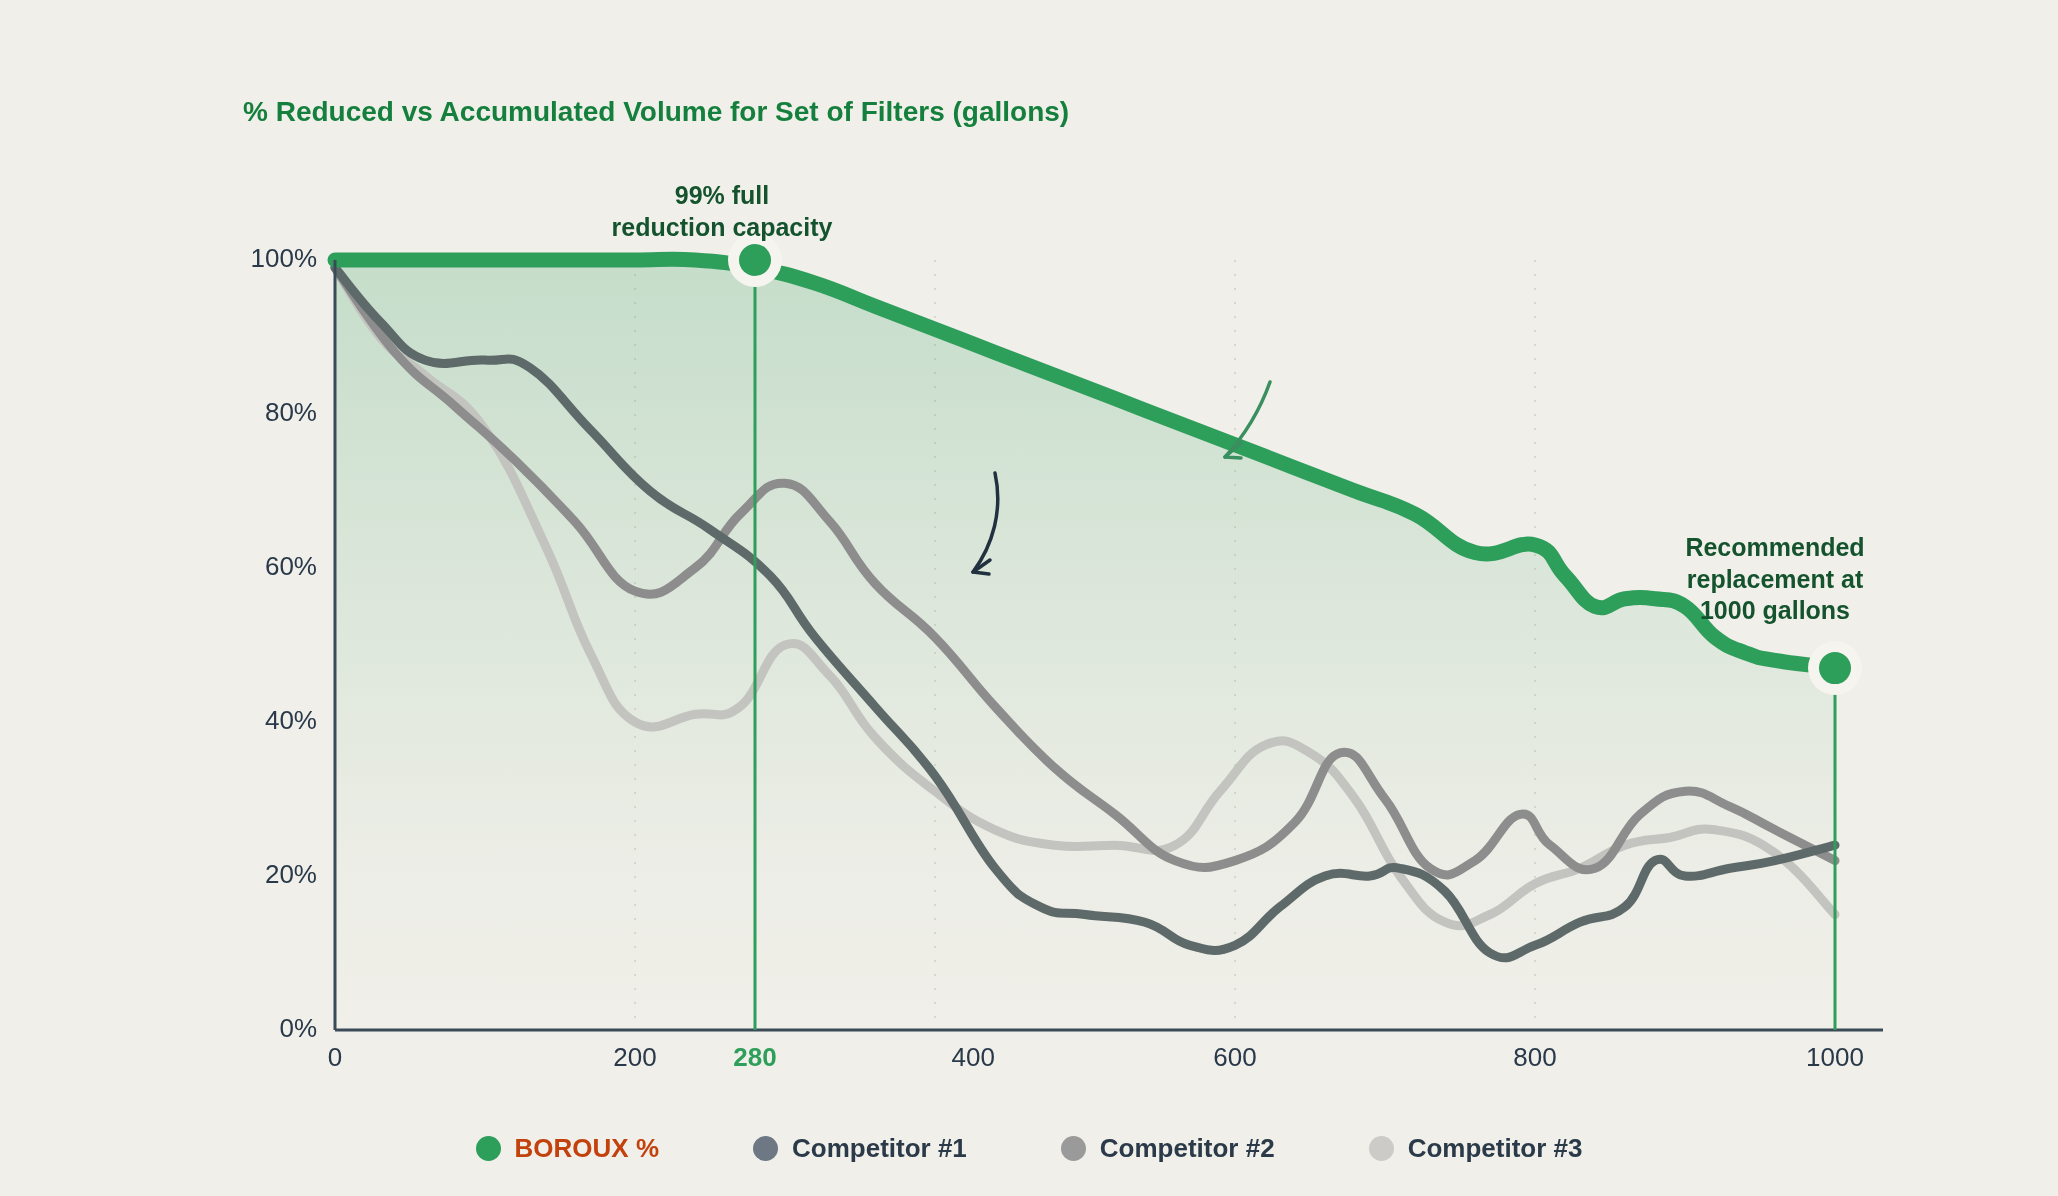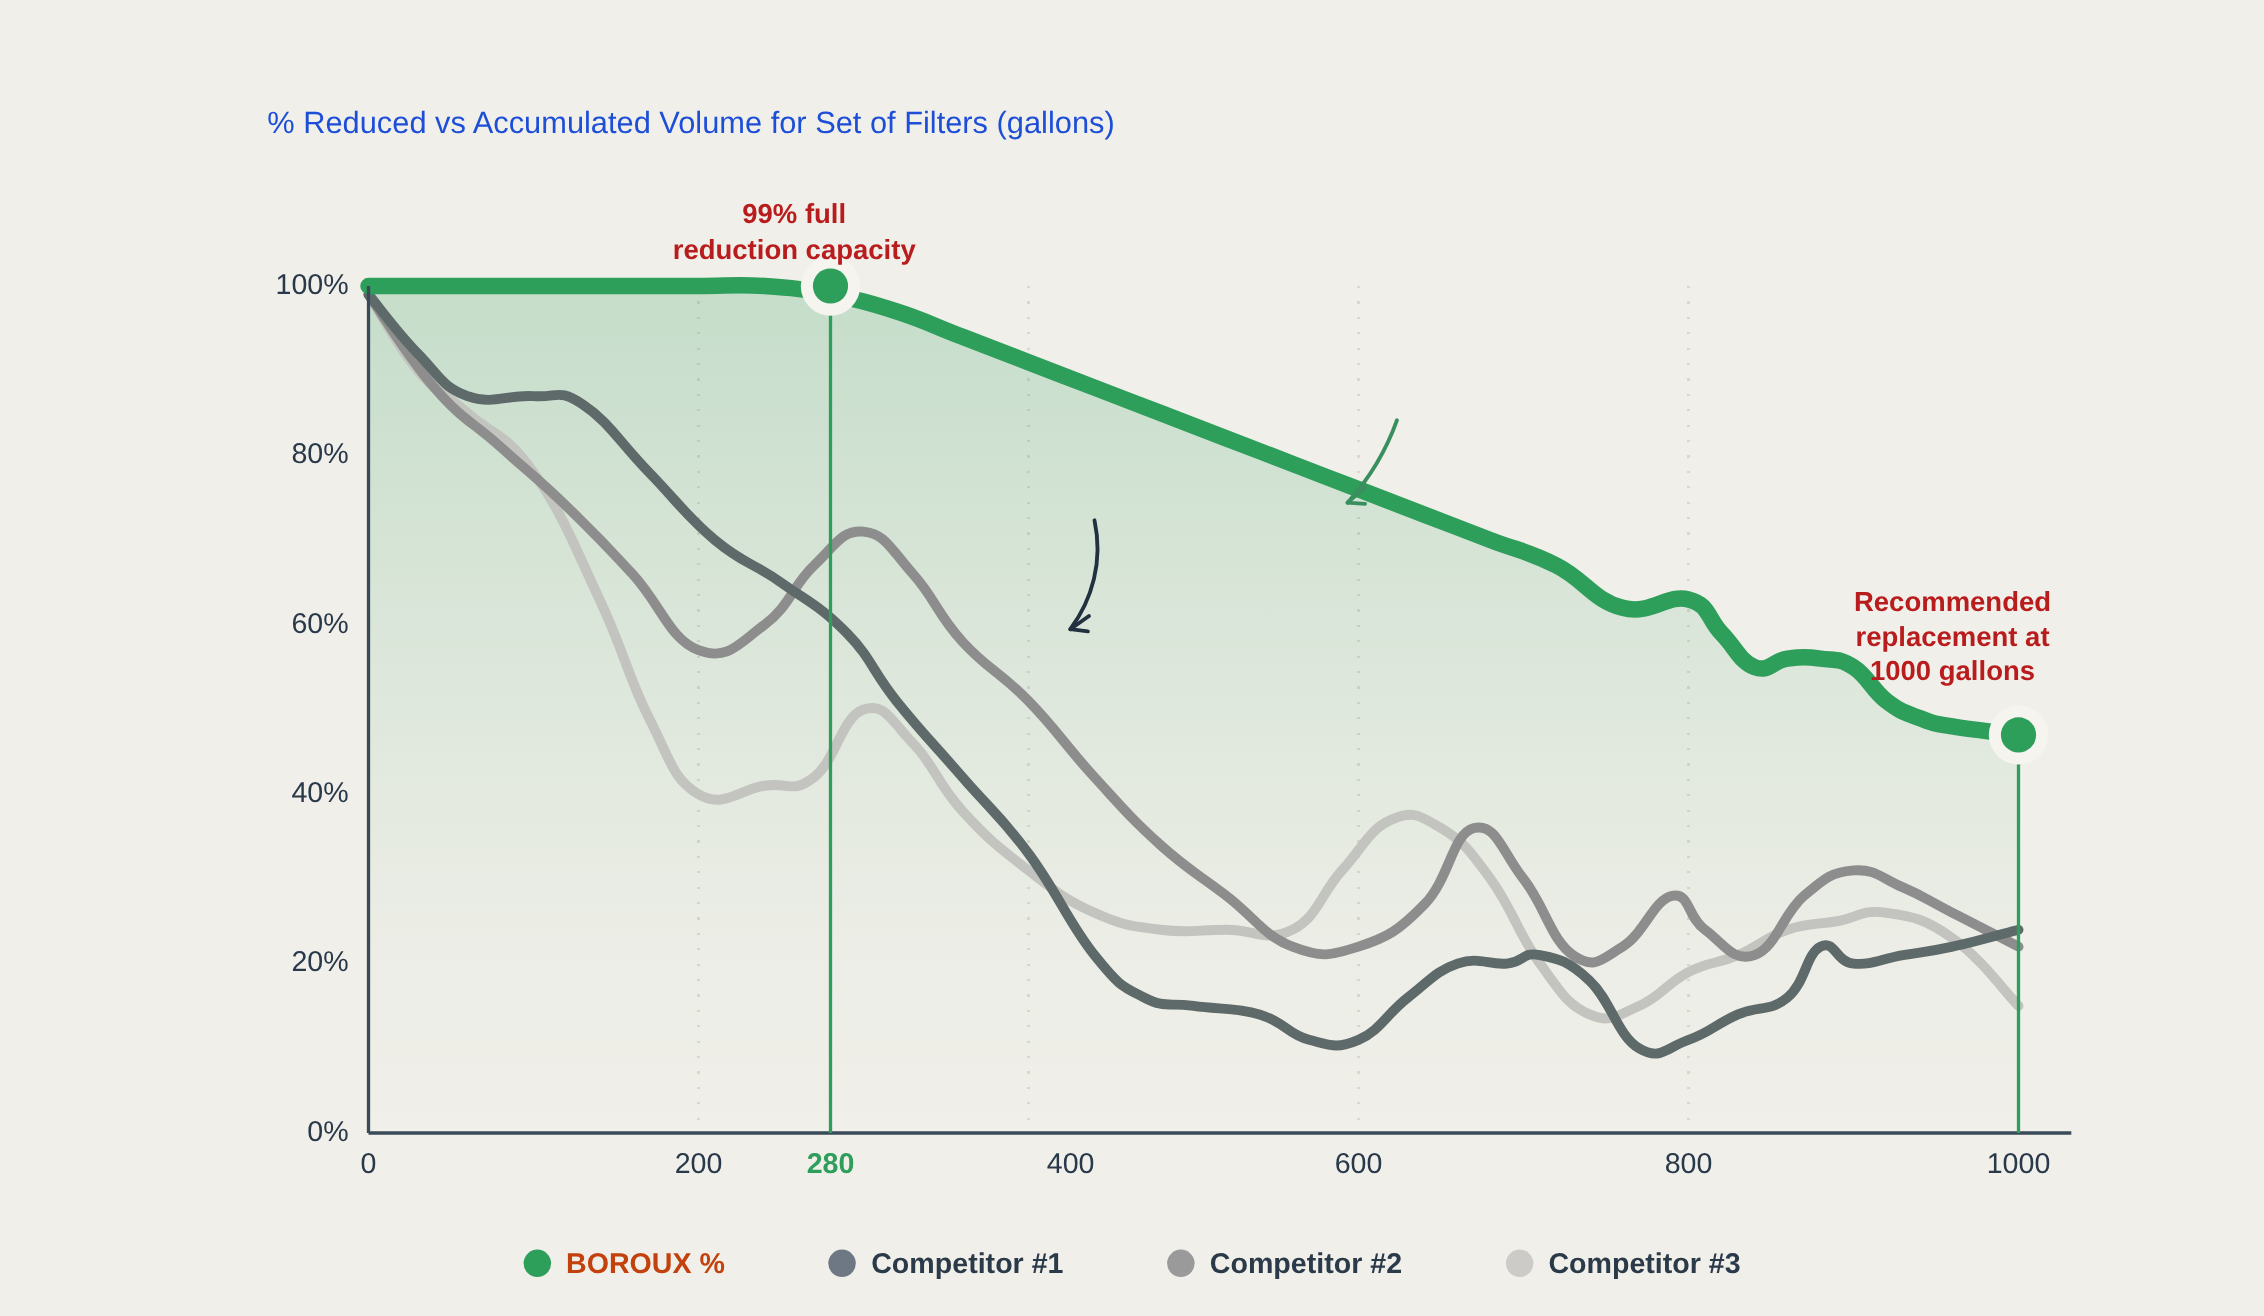--- a/index.html
+++ b/index.html
@@ -13,21 +13,21 @@
   .wrap{position:absolute;inset:0;}
 
   
   .title{
     position:absolute;left:243px;top:40px;
     font-size:41px;font-weight:700;color:#28394a;
     letter-spacing:-0.2px;white-space:nowrap;
   }
   .subtitle{
     position:absolute;left:243px;top:96px;
-    font-size:28px;font-weight:400;color:#1d4ed8;
+    font-size:28px;font-weight:700;color:#15803d;
     white-space:nowrap;
   }
 
   
   .plot{position:absolute;left:335px;top:260px;width:1500px;height:770px;}
 
   svg.chart{position:absolute;left:0;top:0;width:100%;height:100%;overflow:visible;}
 
   
   .ylab{
@@ -37,21 +37,21 @@
   }
   .xlab{
     position:absolute;
     font-size:26px;font-weight:400;color:#29394a;
     text-align:center;width:120px;top:1042px;
   }
   .xlab.hl{color:#2e9e5b;font-weight:700;}
 
   
   .anno{position:absolute;text-align:center;line-height:1.26;}
-  .anno-green{color:#b91c1c;font-weight:700;}
+  .anno-green{color:#14532d;font-weight:700;}
   .anno-dark{color:#22313f;font-weight:700;}
   #anno-99{left:592px;top:180px;width:260px;font-size:25px;}
   #anno-boroux{left:1108px;top:307px;width:300px;font-size:25px;}
   #anno-comp{left:960px;top:578px;width:300px;font-size:25px;}
   #anno-repl{left:1625px;top:532px;width:300px;font-size:25px;text-align:center;}
   .reg{font-size:0.62em;vertical-align:super;}
 
   
   .legend{
     position:absolute;left:0;right:0;top:1133px;

